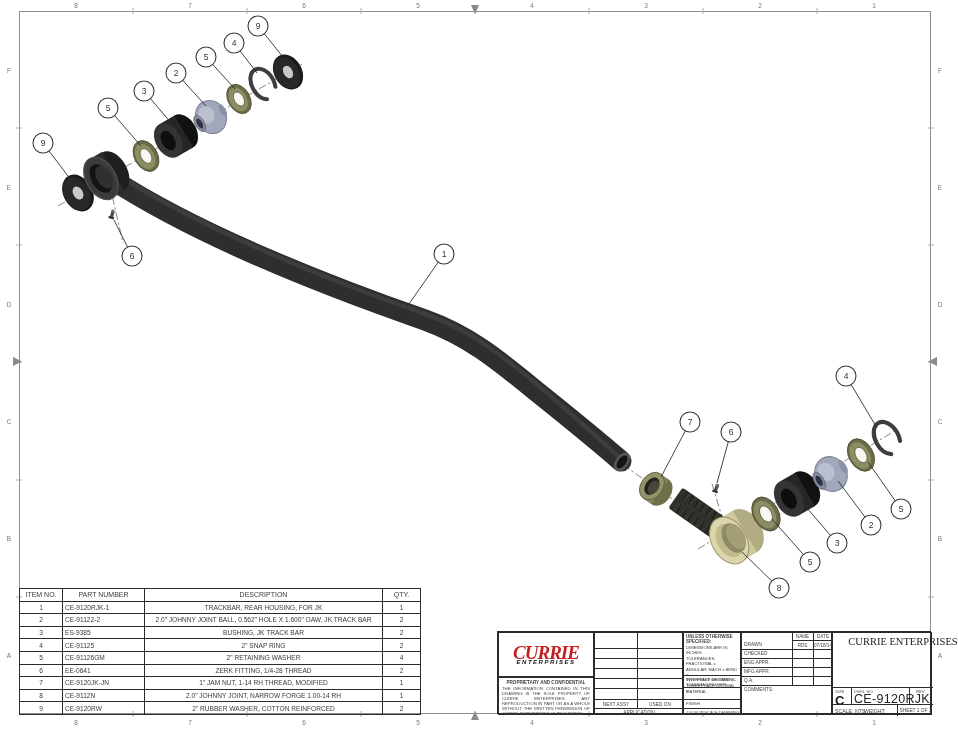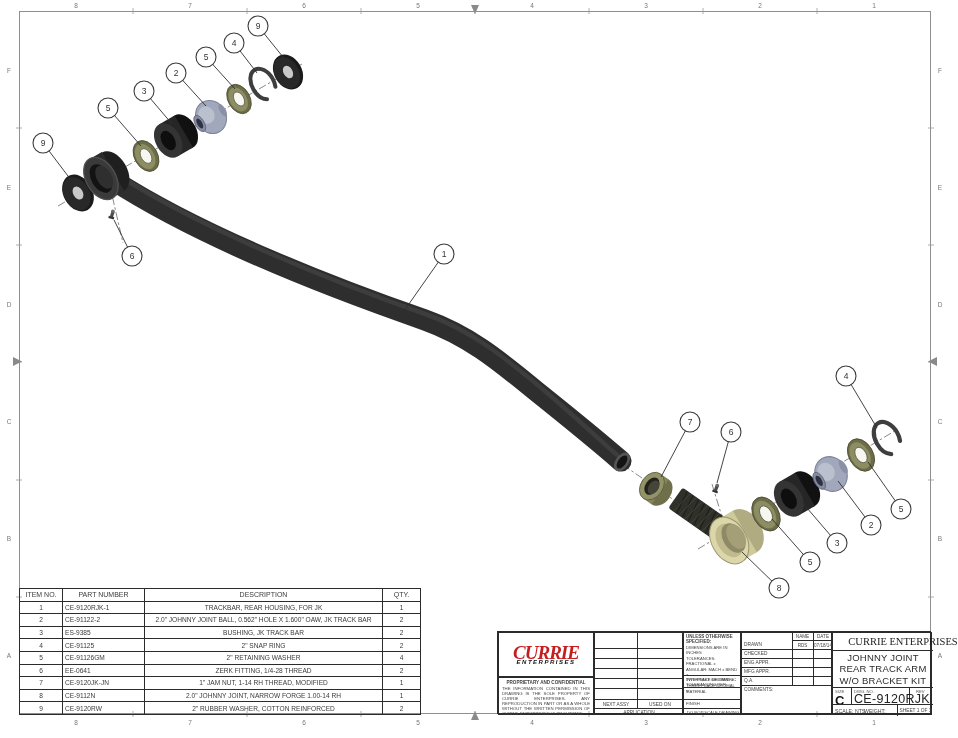--- a/index.html
+++ b/index.html
@@ -467,25 +467,20 @@
       <span class="apr-val" style="left:81px;top:9.5px;">07/18/14</span>
       <span class="apr-label" style="top:18px;">CHECKED</span>
       <span class="apr-label" style="top:27px;">ENG APPR.</span>
       <span class="apr-label" style="top:36px;">MFG APPR.</span>
       <span class="apr-label" style="top:45px;">Q.A.</span>
       <span class="apr-label" style="top:54px;">COMMENTS:</span>
     </div>
 
     <div class="cell ttl-col">
       <div class="company">CURRIE ENTERPRISES</div>
-      <div class="dwg-title">
-        <div>JOHNNY JOINT</div>
-        <div>REAR TRACK ARM</div>
-        <div>W/O BRACKET KIT</div>
-      </div>
       <div class="size-row">
         <div class="vline" style="left:18px;top:0;height:17px;"></div>
         <div class="vline" style="left:76px;top:0;height:17px;"></div>
         <span class="mini" style="left:2px;top:1px;">SIZE</span>
         <span class="size-c">C</span>
         <span class="mini" style="left:21px;top:1px;">DWG.  NO.</span>
         <span class="dwg-no">CE-9120RJK</span>
         <span class="mini" style="left:83px;top:1px;">REV</span>
       </div>
       <div class="scale-row">

